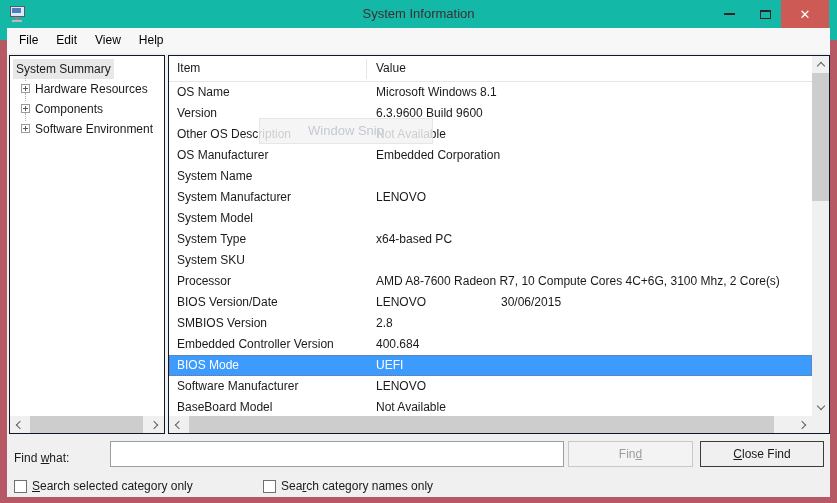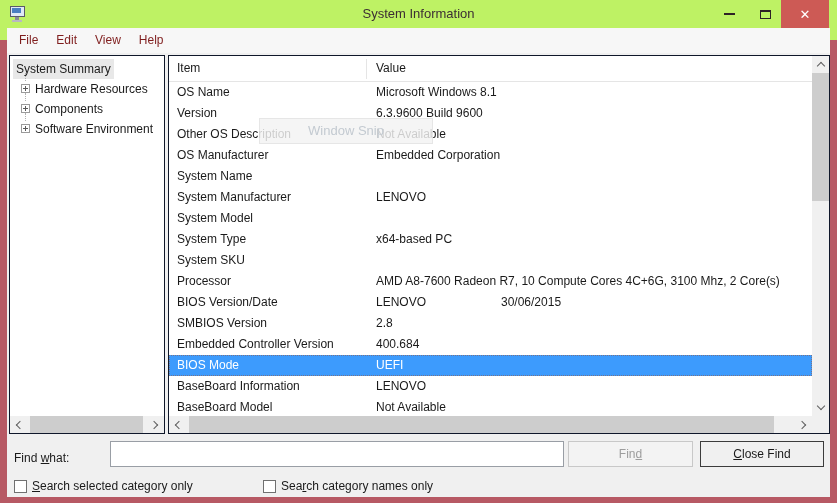--- a/index.html
+++ b/index.html
@@ -2,40 +2,40 @@
 <html><head>
 <meta charset="utf-8">
 <style>
   * { margin:0; padding:0; box-sizing:border-box; }
   html,body { width:837px; height:503px; overflow:hidden; }
   body { font-family:"Liberation Sans","DejaVu Sans",sans-serif; font-size:12px; color:#1a1a1a; }
 
   .window { position:absolute; left:0; top:0; width:837px; height:503px; background:#b75964; }
 
   
-  .titlebar { position:absolute; left:0; top:0; width:837px; height:40px; background:#bef264; }
+  .titlebar { position:absolute; left:0; top:0; width:837px; height:40px; background:#14b8a6; }
   .app-icon { position:absolute; left:10px; top:6px; width:17px; height:16px; }
   .app-icon .screen { position:absolute; left:0; top:0; width:15px; height:11px; background:#dfe9f5; border:1px solid #5a5a6a; }
   .app-icon .screen-in { position:absolute; left:2px; top:2px; width:9px; height:5px; background:#4a7fc1; }
   .app-icon .stand { position:absolute; left:5px; top:11px; width:4px; height:3px; background:#8a8a96; }
   .app-icon .base { position:absolute; left:2px; top:14px; width:10px; height:2px; background:#b9b9c2; }
   .title-text { position:absolute; left:0; top:6px; width:100%; text-align:center; font-size:13px; color:#3c2e33; }
   .win-btn { position:absolute; top:0; height:28px; display:flex; align-items:center; justify-content:center; cursor:default; }
   .btn-min { left:713px; width:32px; }
   .btn-max { left:749px; width:32px; }
   .btn-close { left:781px; width:48px; background:#cd5a55; }
   .glyph-min { width:11px; height:2px; background:#2e2226; }
   .glyph-max { width:11px; height:9px; border:1px solid #2e2226; border-top-width:2px; }
   .glyph-close { color:#ffffff; font-size:13px; font-weight:bold; line-height:1; }
 
   
   .client { position:absolute; left:7px; top:28px; width:823px; height:469px; background:#f0f0f0; }
 
   .menubar { position:absolute; left:0; top:0; width:823px; height:25px; background:#f7f7f7; display:flex; align-items:stretch; padding-left:3px; }
-  .menu-item { padding:0 9px; line-height:25px; color:#7f1d1d; cursor:default; }
+  .menu-item { padding:0 9px; line-height:25px; color:#000000; cursor:default; }
 
   .pane { position:absolute; background:#ffffff; border:1px solid #0f172a; overflow:hidden; }
   .tree-pane { left:2px; top:27px; width:156px; height:379px; }
   .list-pane { left:161px; top:27px; width:662px; height:379px; }
 
   
   .tree { position:absolute; left:0; top:3px; width:100%; }
   .tree-row { position:relative; height:20px; line-height:20px; white-space:nowrap; }
   .tree-root-label { display:inline-block; padding:0 3px; margin-left:3px; background:#e8e8e8; }
   .expander { position:absolute; left:11px; top:5px; width:9px; height:9px; border:1px solid #9a9a9a; background:#fff; }
@@ -207,21 +207,21 @@
           </div>
           <div class="trow">
             <span class="cell-item">Embedded Controller Version</span>
             <span class="cell-value">400.684</span>
           </div>
           <div class="trow selected">
             <span class="cell-item">BIOS Mode</span>
             <span class="cell-value">UEFI</span>
           </div>
           <div class="trow">
-            <span class="cell-item">BaseBoard Information</span>
+            <span class="cell-item">Software Manufacturer</span>
             <span class="cell-value">LENOVO</span>
           </div>
           <div class="trow">
             <span class="cell-item">BaseBoard Model</span>
             <span class="cell-value">Not Available</span>
           </div>
         </div>
       <div class="ghost-tip">Window Snip</div>
 
       <div class="sb sb-v-list">

